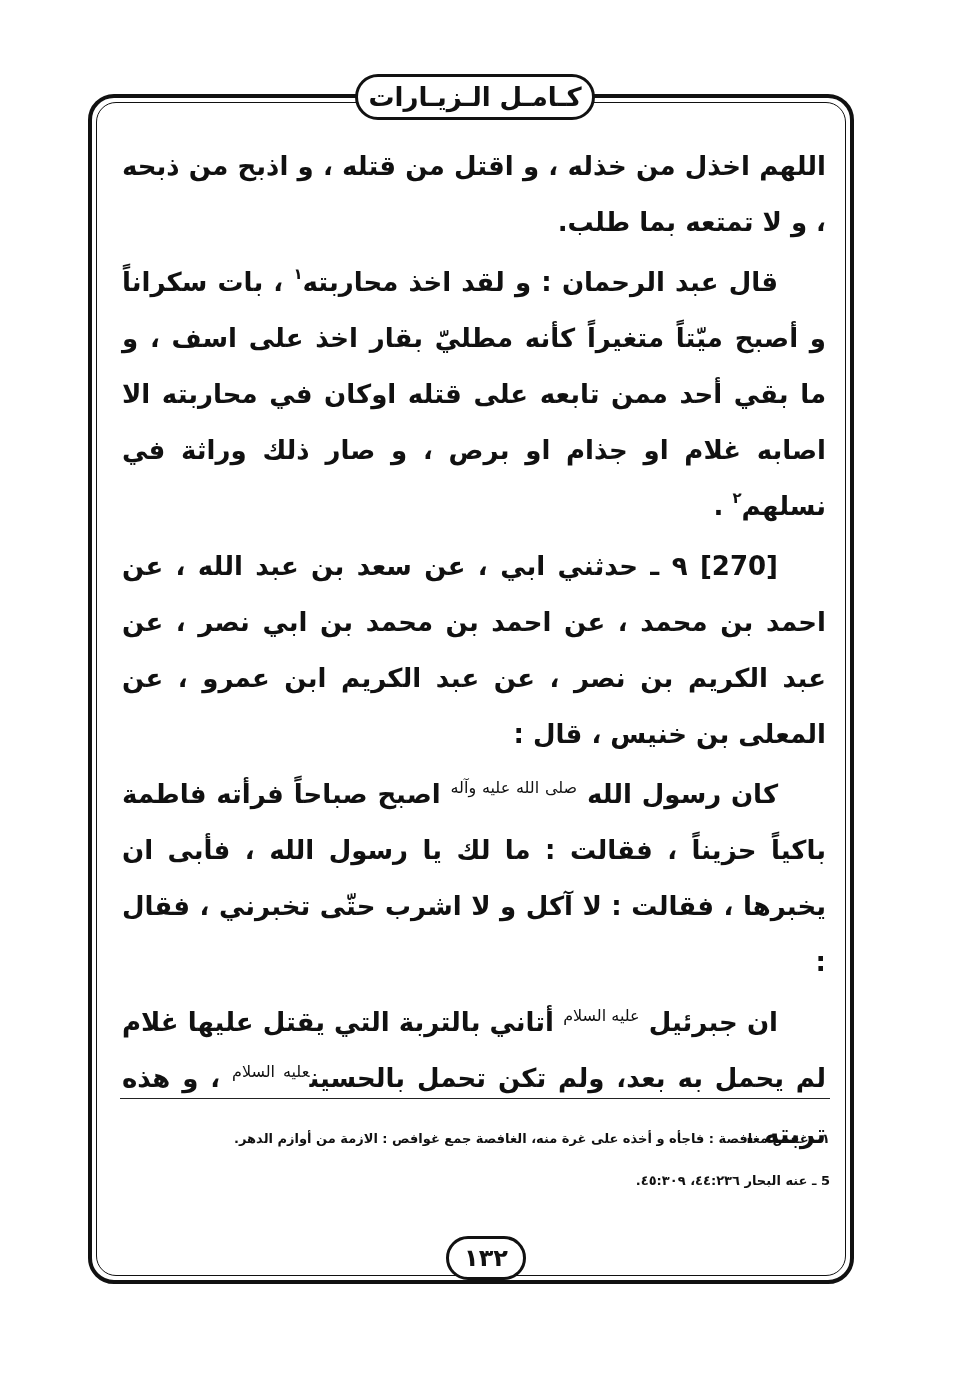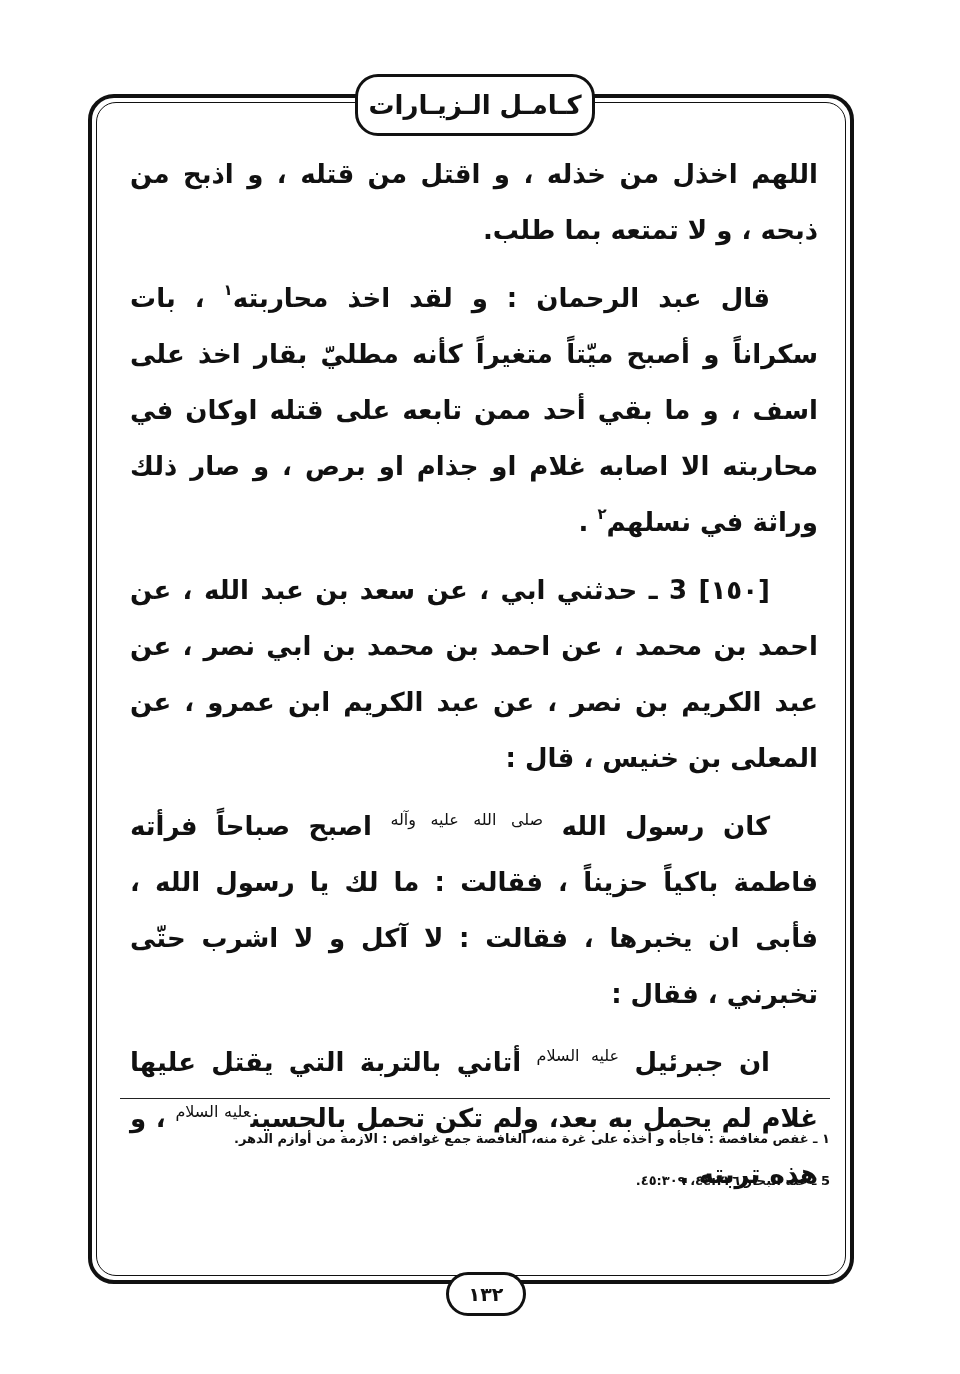--- a/index.html
+++ b/index.html
@@ -42,46 +42,46 @@
       display: flex;
       align-items: center;
       justify-content: center;
       font-weight: bold;
       color: #111;
     }
     .header-cap {
       left: 355px;
       top: 74px;
       width: 240px;
-      height: 62px;
+      height: 46px;
       border-radius: 23px;
       font-size: 26px;
       letter-spacing: 1px;
     }
     .page-cap {
       left: 446px;
-      top: 1272px;
+      top: 1236px;
       width: 80px;
       height: 44px;
       border-radius: 22px;
-      font-size: 19px;
+      font-size: 24px;
     }
     .content {
       position: absolute;
       left: 118px;
       top: 134px;
       width: 712px;
       direction: rtl;
       text-align: justify;
       font-weight: bold;
       font-size: 26px;
       line-height: 56px;
     }
     .content p {
-      margin: 12px;
+      margin: 4px;
     }
     .content p.indent {
       text-indent: 48px;
     }
     sup.fn {
       font-size: 15px;
       vertical-align: 12px;
       line-height: 0;
     }
     .honorific {
@@ -128,21 +128,21 @@
 </div>
 
 <div class="content">
   <p>
     <span>اللهم اخذل من خذله ، و اقتل من قتله ، و اذبح من ذبحه ، و لا تمتعه بما طلب.</span>
   </p>
   <p class="indent">
     <span>قال عبد الرحمان : و لقد اخذ محاربته</span><sup class="fn">١</sup><span> ، بات سكراناً و أصبح ميّتاً متغيراً كأنه مطليّ بقار اخذ على اسف ، و ما بقي أحد ممن تابعه على قتله اوكان في محاربته الا اصابه غلام او جذام او برص ، و صار ذلك وراثة في نسلهم</span><sup class="fn">٢</sup><span> .</span>
   </p>
   <p class="indent">
-    <span>[١٥٠] 3</span><span> ـ حدثني ابي ، عن سعد بن عبد الله ، عن احمد بن محمد ، عن احمد بن محمد بن ابي نصر ، عن عبد الكريم بن نصر ، عن عبد الكريم ابن عمرو ، عن المعلى بن خنيس ، قال :</span>
+    <span>[270] ٩</span><span> ـ حدثني ابي ، عن سعد بن عبد الله ، عن احمد بن محمد ، عن احمد بن محمد بن ابي نصر ، عن عبد الكريم بن نصر ، عن عبد الكريم ابن عمرو ، عن المعلى بن خنيس ، قال :</span>
   </p>
   <p class="indent">
     <span>كان رسول الله </span><span class="honorific">صلى الله عليه وآله</span><span> اصبح صباحاً فرأته فاطمة باكياً حزيناً ، فقالت : ما لك يا رسول الله ، فأبى ان يخبرها ، فقالت : لا آكل و لا اشرب حتّى تخبرني ، فقال :</span>
   </p>
   <p class="indent">
     <span>ان جبرئيل </span><span class="honorific">عليه السلام</span><span> أتاني بالتربة التي يقتل عليها غلام لم يحمل به بعد، ولم تكن تحمل بالحسين</span><span class="honorific">عليه السلام</span><span> ، و هذه تربته .</span>
   </p>
 </div>
 
 <div class="separator"></div>

